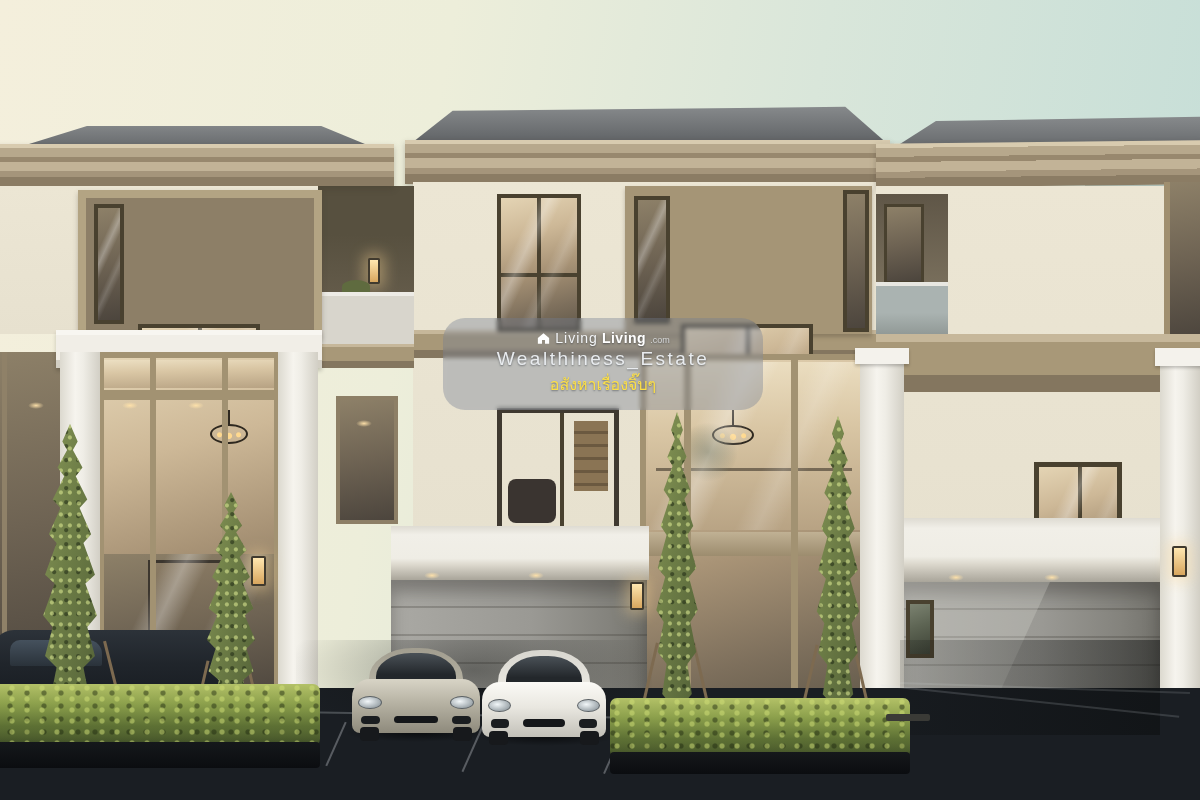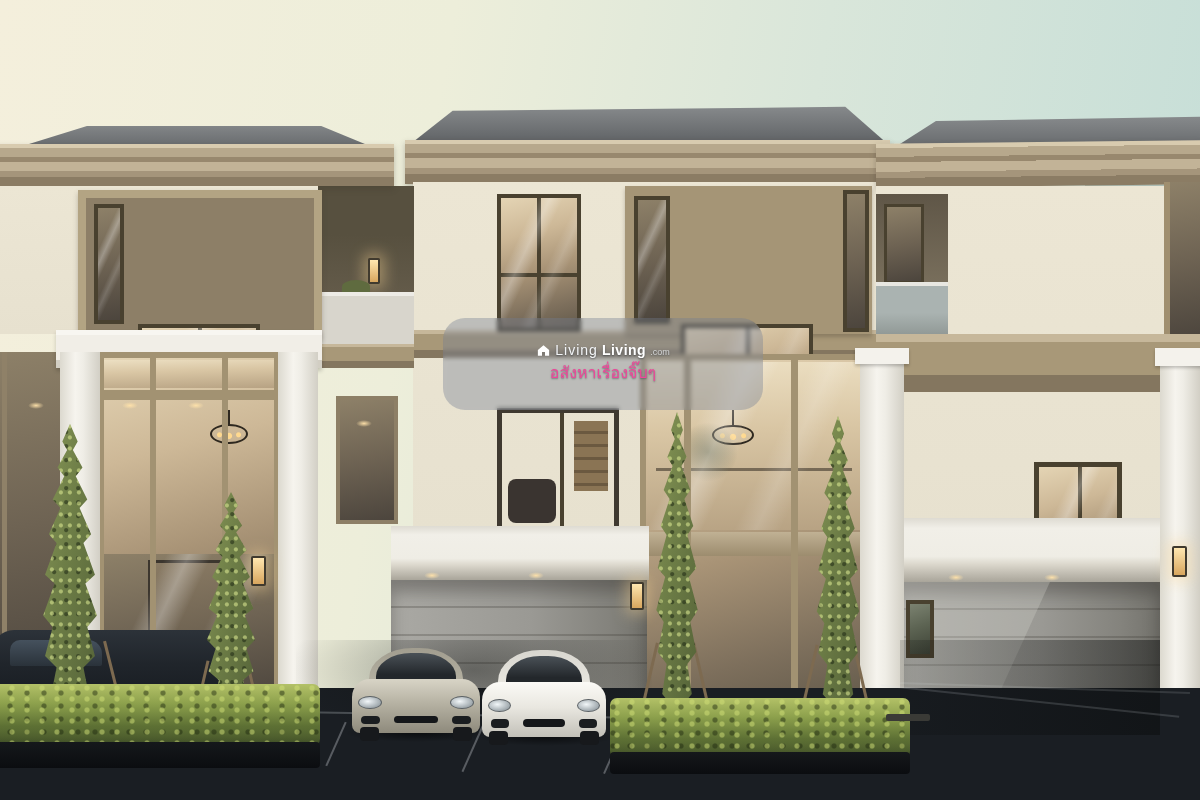--- a/index.html
+++ b/index.html
@@ -55,21 +55,21 @@
   .wm{left:443px;top:318px;width:320px;height:92px;border-radius:22px;
     background:rgba(115,125,148,.38);backdrop-filter:blur(2px);
     display:flex;flex-direction:column;align-items:center;justify-content:center;gap:2px;
     color:#edf0f3;text-shadow:0 1px 2px rgba(40,45,55,.55);}
   .wm-logo{display:flex;align-items:baseline;gap:4px;line-height:1;}
   .wm-ic{align-self:center;width:15px;height:15px;display:inline-block;}
   .wm-b1{font-size:14px;font-weight:300;letter-spacing:1px;color:#f3f5f7;}
   .wm-b2{font-size:14px;font-weight:800;letter-spacing:.5px;color:#ffffff;}
   .wm-b3{font-size:9px;color:rgba(240,243,246,.75);}
   .wm-line2{font-size:19px;font-weight:300;letter-spacing:2.5px;color:#e9ecef;}
-  .wm-line3{font-size:16px;color:#ec4899;}
+  .wm-line3{font-size:16px;color:#fde047;}
 </style>
 </head>
 <body>
 
 <div class="scene">
   <div class="abs sky"></div>
 
   <div class="abs roof" style="left:393px;top:106px;width:497px;height:40px;clip-path:polygon(3% 100%,12% 12%,91% 2%,100% 100%);"></div>
   <div class="abs cornice" style="left:405px;top:140px;width:485px;height:44px;"></div>
   <div class="abs cream" style="left:413px;top:182px;width:467px;height:350px;"></div>
@@ -271,15 +271,16 @@
     <div class="wm-logo">
       <span class="wm-ic">
         <svg viewBox="0 0 24 24" width="15" height="15">
             <path d="M3 11 L12 3.5 L21 11 V20.5 H14.4 V14.2 H9.6 V20.5 H3 Z" fill="#ffffff"></path>
           </svg>
       </span>
       <span class="wm-b1">Living</span>
         <span class="wm-b2">Living</span>
         <span class="wm-b3">.com</span>
     </div>
+    <div class="wm-line2">Wealthiness_Estate</div>
     <div class="wm-line3">อสังหาเรื่องจิ๊บๆ</div>
   </div>
 </div>
 
 </body></html>

